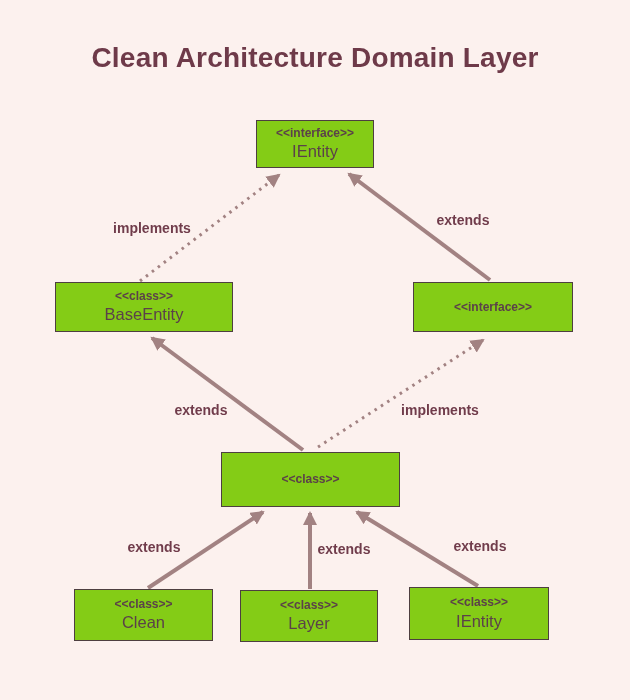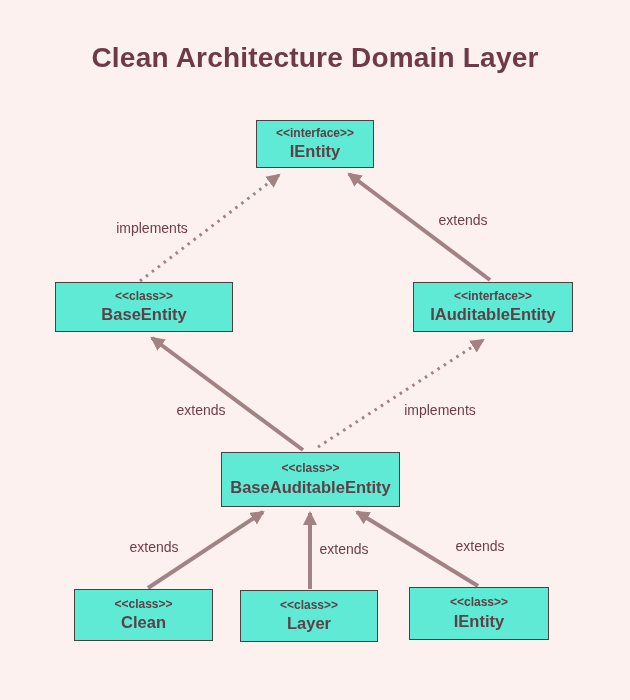--- a/index.html
+++ b/index.html
@@ -12,35 +12,35 @@
   .stage{position:relative;width:630px;height:700px;background:#fcf1ee;}
   .title{
     position:absolute;left:0;top:42px;width:630px;
     text-align:center;margin:0;
     font-size:28px;font-weight:700;color:#6e3a49;
     letter-spacing:0.2px;
   }
   .edges{position:absolute;left:0;top:0;width:630px;height:700px;}
   .node{
     position:absolute;
-    background:#5eead4;
+    background:#84cc16;
     border:1.6px solid #4d3f40;
     box-sizing:border-box;
     display:flex;flex-direction:column;align-items:center;justify-content:center;
     gap:1px;
   }
   .node .stereo{
     font-size:12px;font-weight:700;color:#5b4149;line-height:1.2;white-space:nowrap;
   }
   .node .cname{
-    font-size:16.5px;font-weight:700;color:#5b4149;line-height:1.25;white-space:nowrap;
+    font-size:16.5px;font-weight:400;color:#5b4149;line-height:1.25;white-space:nowrap;
   }
   .edge-label{
     position:absolute;transform:translate(-50%,-50%);
-    font-size:14px;font-weight:400;color:#703c4b;white-space:nowrap;
+    font-size:14px;font-weight:700;color:#703c4b;white-space:nowrap;
   }
   
   .n-ientity{left:256px;top:120px;width:118px;height:48px;}
   .n-baseentity{left:55px;top:282px;width:178px;height:50px;}
   .n-iauditable{left:413px;top:282px;width:160px;height:50px;}
   .n-baseauditable{left:221px;top:452px;width:179px;height:55px;}
   .n-player{left:74px;top:589px;width:139px;height:52px;}
   .n-club{left:240px;top:590px;width:138px;height:52px;}
   .n-stadium{left:409px;top:587px;width:140px;height:53px;}
 </style>
@@ -71,26 +71,24 @@
     <span class="cname">IEntity</span>
   </div>
 
   <div class="node n-baseentity">
     <span class="stereo">&lt;&lt;class&gt;&gt;</span>
     <span class="cname">BaseEntity</span>
   </div>
 
   <div class="node n-iauditable">
     <span class="stereo">&lt;&lt;interface&gt;&gt;</span>
-    <span class="cname">IAuditableEntity</span>
   </div>
 
   <div class="node n-baseauditable">
     <span class="stereo">&lt;&lt;class&gt;&gt;</span>
-    <span class="cname">BaseAuditableEntity</span>
   </div>
 
   <div class="node n-player">
     <span class="stereo">&lt;&lt;class&gt;&gt;</span>
     <span class="cname">Clean</span>
   </div>
 
   <div class="node n-club">
     <span class="stereo">&lt;&lt;class&gt;&gt;</span>
     <span class="cname">Layer</span>

